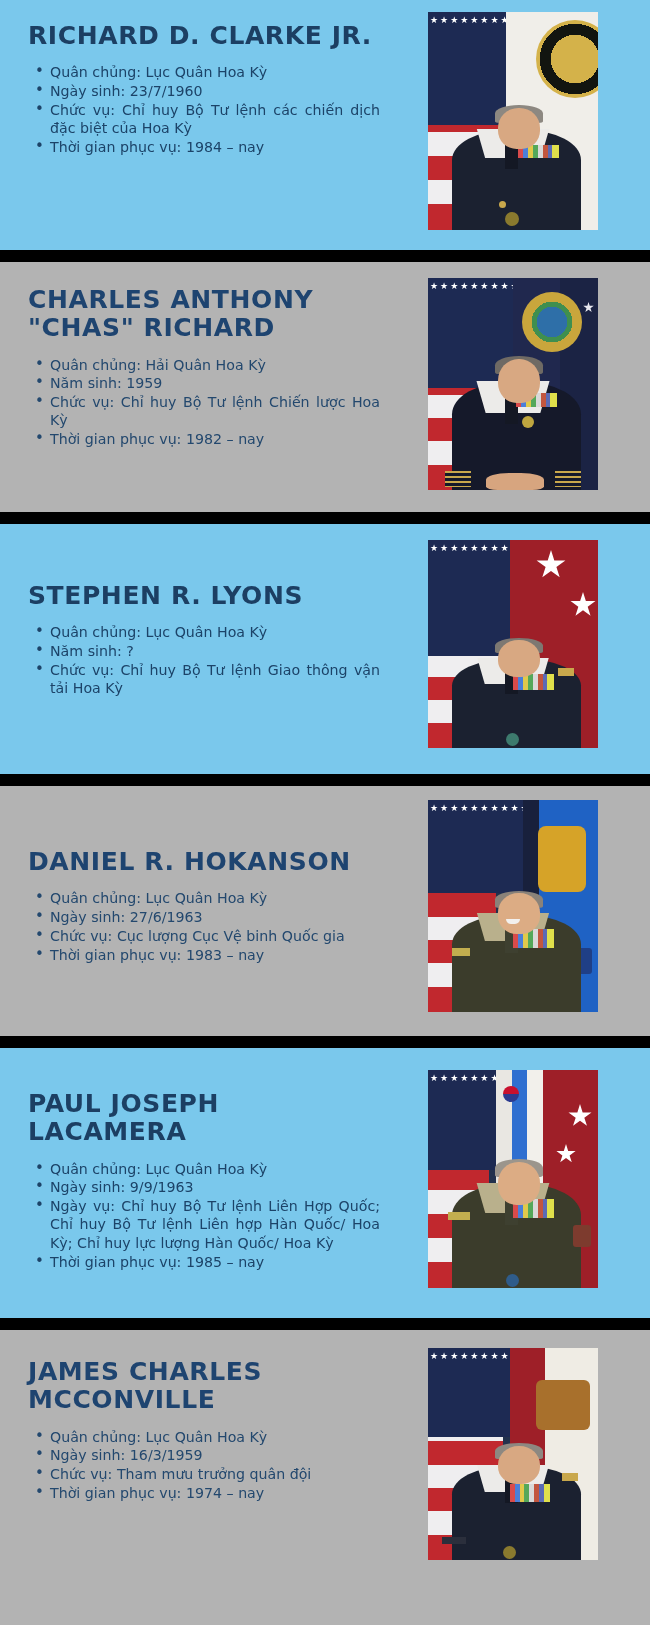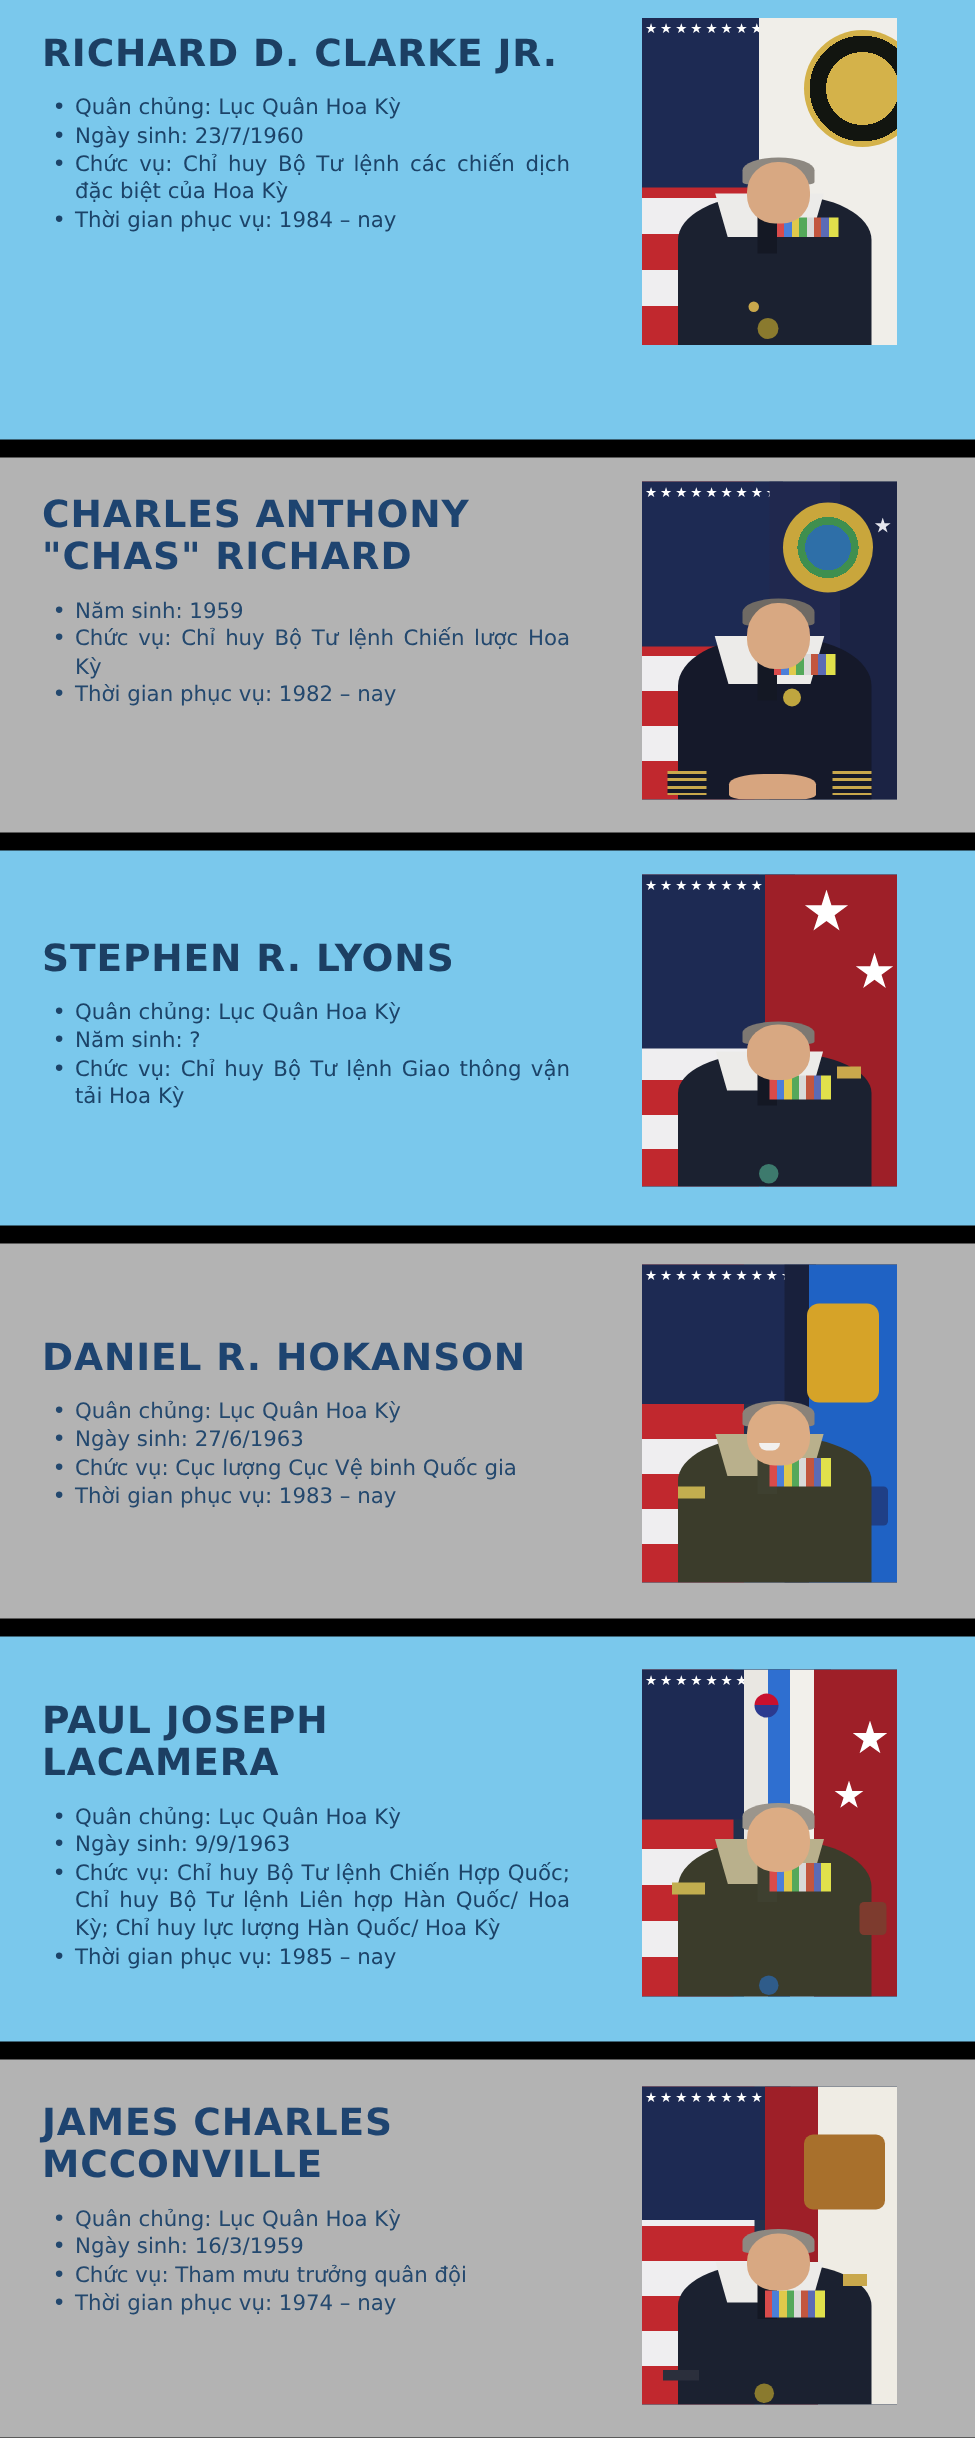--- a/index.html
+++ b/index.html
@@ -139,21 +139,21 @@
 
   .photo-army .torso { background:#1b2130; }
   .photo-navy .torso { background:#15192a; }
   .photo-green .torso { background:#3b3c2b; }
 </style>
 </head>
 <body>
 
 <div class="infographic">
 
-  <div class="card blue" style="height:293px; padding-top:22px;">
+  <div class="card blue" style="height:250px; padding-top:22px;">
     <div class="text-col">
       <div class="name">RICHARD D. CLARKE JR.</div>
       <ul class="bullets">
         <li class="nojust">Quân chủng: Lục Quân Hoa Kỳ</li>
         <li class="nojust">Ngày sinh: 23/7/1960</li>
         <li>Chức vụ: Chỉ huy Bộ Tư lệnh các chiến dịch đặc biệt của Hoa Kỳ</li>
         <li class="nojust">Thời gian phục vụ: 1984 – nay</li>
       </ul>
     </div>
     <div class="photo-col">
@@ -177,20 +177,21 @@
         </div>
       </div>
     </div>
   </div>
   <div class="divider" style="height:12px;"></div>
 
   <div class="card gray" style="height:250px; padding-top:24px;">
     <div class="text-col">
       <div class="name" style="max-width:290px;">CHARLES ANTHONY "CHAS" RICHARD</div>
       <ul class="bullets">
+        <li class="nojust">Quân chủng: Hải Quân Hoa Kỳ</li>
         <li class="nojust">Năm sinh: 1959</li>
         <li>Chức vụ: Chỉ huy Bộ Tư lệnh Chiến lược Hoa Kỳ</li>
         <li class="nojust">Thời gian phục vụ: 1982 – nay</li>
       </ul>
     </div>
     <div class="photo-col">
       <div class="photo photo-navy" style="height:212px; margin-top:-8px;">
         <div class="flag-us" style="width:44%;"></div>
         <div class="flag-canton" style="width:55%;"></div>
         <div class="stars" style="width:55%;">★★★★★★★★★★★★★★★★★★★★</div>
@@ -287,21 +288,21 @@
     </div>
   </div>
   <div class="divider" style="height:12px;"></div>
 
   <div class="card blue" style="height:270px; padding-top:42px;">
     <div class="text-col">
       <div class="name" style="max-width:220px;">PAUL JOSEPH LACAMERA</div>
       <ul class="bullets">
         <li class="nojust">Quân chủng: Lục Quân Hoa Kỳ</li>
         <li class="nojust">Ngày sinh: 9/9/1963</li>
-        <li>Chức vụ: Chỉ huy Bộ Tư lệnh Chiến Hợp Quốc; Chỉ huy Bộ Tư lệnh Liên hợp Hàn Quốc/ Hoa Kỳ; Chỉ huy lực lượng Hàn Quốc/ Hoa Kỳ</li>
+        <li>Ngày vụ: Chỉ huy Bộ Tư lệnh Liên Hợp Quốc; Chỉ huy Bộ Tư lệnh Liên hợp Hàn Quốc/ Hoa Kỳ; Chỉ huy lực lượng Hàn Quốc/ Hoa Kỳ</li>
         <li class="nojust">Thời gian phục vụ: 1985 – nay</li>
       </ul>
     </div>
     <div class="photo-col">
       <div class="photo photo-green" style="height:218px; margin-top:-20px;">
         <div class="flag-us" style="width:36%;"></div>
         <div class="flag-canton" style="width:74%; height:46%;"></div>
         <div class="stars" style="width:74%; height:46%;">★★★★★★★★★★★★★★★★★★</div>
         <div class="right-bg" style="width:60%; background:linear-gradient(90deg,
                 #e9e7e2 0 16%, #2f6fd0 16% 30%, #f2f0eb 30% 46%, #9e1f28 46% 100%);"></div>

